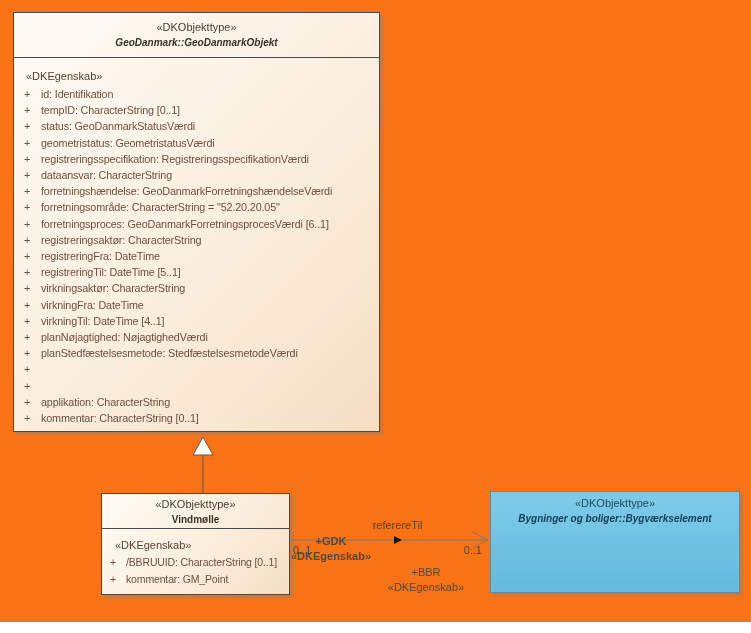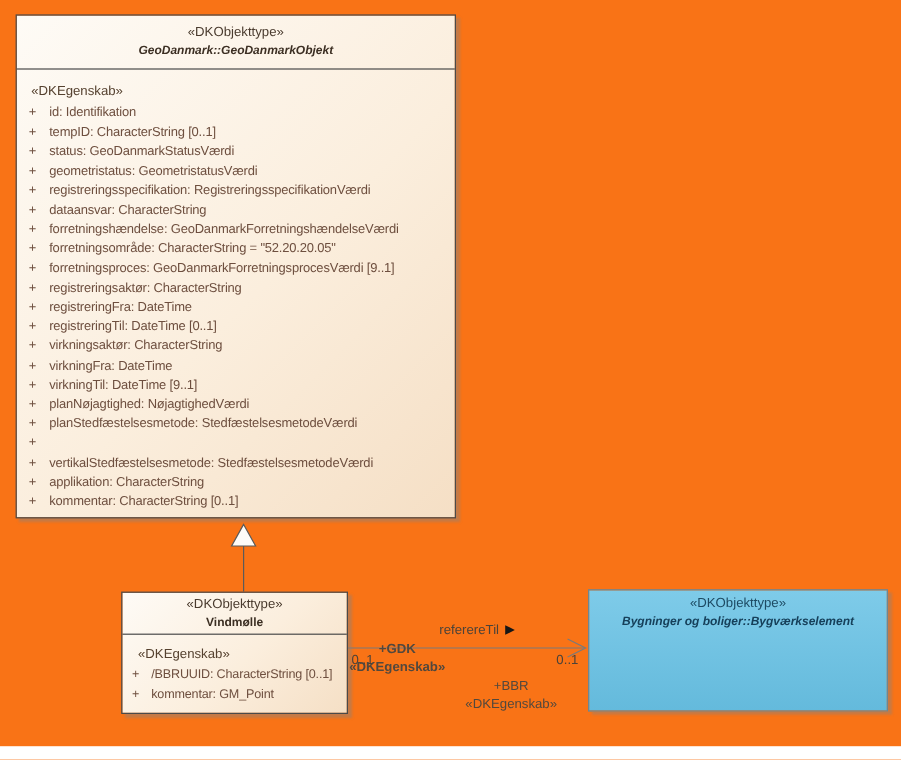--- a/index.html
+++ b/index.html
@@ -41,21 +41,21 @@
   .attr-text{white-space:nowrap;letter-spacing:-0.15px;}
 
   .small-body .section-label{margin:10px 0 3px 13px;}
   .small-body .attr-row{line-height:16.8px;font-size:10.5px;padding-left:8px;}
   .small-body .vis{width:16px;}
 
   .hdr-geo{padding-top:7px;height:37px;}
   .hdr-vind{padding-top:3px;height:31px;}
   .hdr-blue{padding-top:4px;}
 
-  .conn-label{position:absolute;font-size:11px;color:#4c4339;}
+  .conn-label{position:absolute;font-size:11px;color:#4c4339;flex-direction:column;}
   .assoc-name{left:325px;top:519px;width:145px;display:flex;align-items:center;justify-content:center;gap:5px;}
   .dir-arrow{width:0;height:0;border-left:8px solid #161616;border-top:4.5px solid transparent;border-bottom:4.5px solid transparent;}
   .mult-left{left:293px;top:544px;}
   .mult-right{left:458px;top:544px;width:24px;text-align:right;}
   .role{line-height:15px;text-align:center;color:#52483d;}
   .role-left{left:289px;top:534px;width:84px;font-weight:bold;}
   .role-right{left:369px;top:565px;width:92px;margin-left:11px;}
 </style>
 </head>
 <body>
@@ -107,60 +107,59 @@
       <div class="attr-row">
           <span class="vis">+</span>
           <span class="attr-text">forretningshændelse: GeoDanmarkForretningshændelseVærdi</span>
         </div>
       <div class="attr-row">
           <span class="vis">+</span>
           <span class="attr-text">forretningsområde: CharacterString = "52.20.20.05"</span>
         </div>
       <div class="attr-row">
           <span class="vis">+</span>
-          <span class="attr-text">forretningsproces: GeoDanmarkForretningsprocesVærdi [9..1]</span>
+          <span class="attr-text">forretningsproces: GeoDanmarkForretningsprocesVærdi [6..1]</span>
         </div>
       <div class="attr-row">
           <span class="vis">+</span>
           <span class="attr-text">registreringsaktør: CharacterString</span>
         </div>
       <div class="attr-row">
           <span class="vis">+</span>
           <span class="attr-text">registreringFra: DateTime</span>
         </div>
       <div class="attr-row">
           <span class="vis">+</span>
-          <span class="attr-text">registreringTil: DateTime [0..1]</span>
+          <span class="attr-text">registreringTil: DateTime [5..1]</span>
         </div>
       <div class="attr-row">
           <span class="vis">+</span>
           <span class="attr-text">virkningsaktør: CharacterString</span>
         </div>
       <div class="attr-row">
           <span class="vis">+</span>
           <span class="attr-text">virkningFra: DateTime</span>
         </div>
       <div class="attr-row">
           <span class="vis">+</span>
-          <span class="attr-text">virkningTil: DateTime [9..1]</span>
+          <span class="attr-text">virkningTil: DateTime [4..1]</span>
         </div>
       <div class="attr-row">
           <span class="vis">+</span>
           <span class="attr-text">planNøjagtighed: NøjagtighedVærdi</span>
         </div>
       <div class="attr-row">
           <span class="vis">+</span>
           <span class="attr-text">planStedfæstelsesmetode: StedfæstelsesmetodeVærdi</span>
         </div>
       <div class="attr-row">
           <span class="vis">+</span>
         </div>
       <div class="attr-row">
           <span class="vis">+</span>
-          <span class="attr-text">vertikalStedfæstelsesmetode: StedfæstelsesmetodeVærdi</span>
         </div>
       <div class="attr-row">
           <span class="vis">+</span>
           <span class="attr-text">applikation: CharacterString</span>
         </div>
       <div class="attr-row">
           <span class="vis">+</span>
           <span class="attr-text">kommentar: CharacterString [0..1]</span>
         </div>
     </div>

